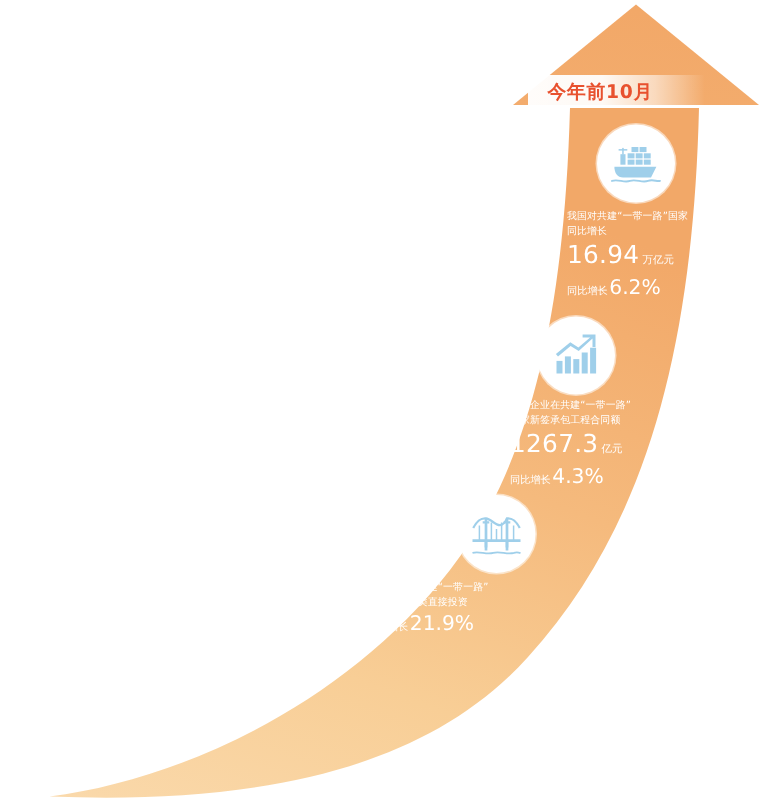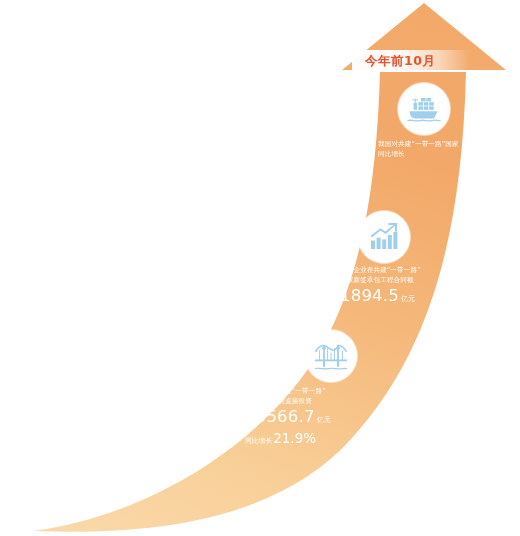--- a/index.html
+++ b/index.html
@@ -197,20 +197,26 @@
 
           <path d="M 2.6 17.2 L 30.6 17.2 L 27 24.4 L 8.4 24.4 C 4.6 24.4, 2.6 21.4, 2.6 17.2 Z"></path>
 
           <path d="M 1 26.6 C 5 25.2, 9 28, 13 26.6 C 17 25.2, 21 28, 25 26.6 C 28.4 25.4, 31 27.2, 33 26.6" fill="none" stroke="#9FCFEA" stroke-width="1.3" stroke-linecap="round"></path>
         </g>
       </svg>
     </div>
     <div class="stat-text">
       <div class="stat-desc">我国对共建“一带一路”国家</div>
       <div class="stat-desc">同比增长</div>
+      <div class="stat-value-row">
+        <span class="stat-value">16.94</span><span class="stat-unit">万亿元</span>
+      </div>
+      <div class="stat-growth-row">
+        <span class="stat-growth-label">同比增长</span><span class="stat-growth-value">6.2%</span>
+      </div>
     </div>
   </div>
 
   <div class="stat" id="stat-investment">
     <div class="stat-icon">
       <svg width="32" height="30" viewBox="0 0 32 30" aria-hidden="true">
         <g fill="#9FCFEA">
 
           <path d="M 4 15.6 L 12.4 8.6 L 17.8 12 L 27 3.6 L 27 9.4 L 29 9.4 L 29 1 L 20.4 1 L 20.4 3 L 25.4 3 L 17.6 9.6 L 12.2 6.2 L 2.6 14 Z"></path>
 
@@ -219,21 +225,24 @@
           <rect x="14.2" y="17.4" width="4" height="9.6"></rect>
           <rect x="19.8" y="13" width="4" height="14"></rect>
           <rect x="25.4" y="9.8" width="4" height="17.2"></rect>
         </g>
       </svg>
     </div>
     <div class="stat-text">
       <div class="stat-desc">我国企业在共建“一带一路”</div>
       <div class="stat-desc">国家新签承包工程合同额</div>
       <div class="stat-value-row">
-        <span class="stat-value">1894.5</span><span class="stat-unit">亿元</span>
+        <span class="stat-value">1267.3</span><span class="stat-unit">亿元</span>
+      </div>
+      <div class="stat-growth-row">
+        <span class="stat-growth-label">同比增长</span><span class="stat-growth-value">4.3%</span>
       </div>
     </div>
   </div>
 
   <div class="stat" id="stat-contracts">
     <div class="stat-icon">
       <svg width="34" height="30" viewBox="0 0 34 30" aria-hidden="true">
         <g stroke="#9FCFEA" fill="none" stroke-width="1.5">
 
           <path d="M 10 4.6 L 10 24" stroke-width="1.8"></path>
@@ -254,22 +263,19 @@
           <path d="M 10 19.4 L 10 26" stroke-width="1.8"></path>
           <path d="M 24 19.4 L 24 26" stroke-width="1.8"></path>
 
           <path d="M 1 27.6 C 5.6 26.2, 10.2 29, 14.8 27.6 C 19.4 26.2, 24 29, 28.6 27.6 C 30.4 27, 32 27.4, 33 27.8" stroke-width="1.2"></path>
         </g>
       </svg>
     </div>
     <div class="stat-text">
       <div class="stat-desc">我国企业在共建“一带一路”</div>
       <div class="stat-desc">国家非金融类直接投资</div>
-      <div class="stat-value-row">
-        <span class="stat-value">10566.7</span><span class="stat-unit">亿元</span>
-      </div>
       <div class="stat-growth-row">
         <span class="stat-growth-label">同比增长</span><span class="stat-growth-value">21.9%</span>
       </div>
     </div>
   </div>
 
 </div>
 
 </body></html>

